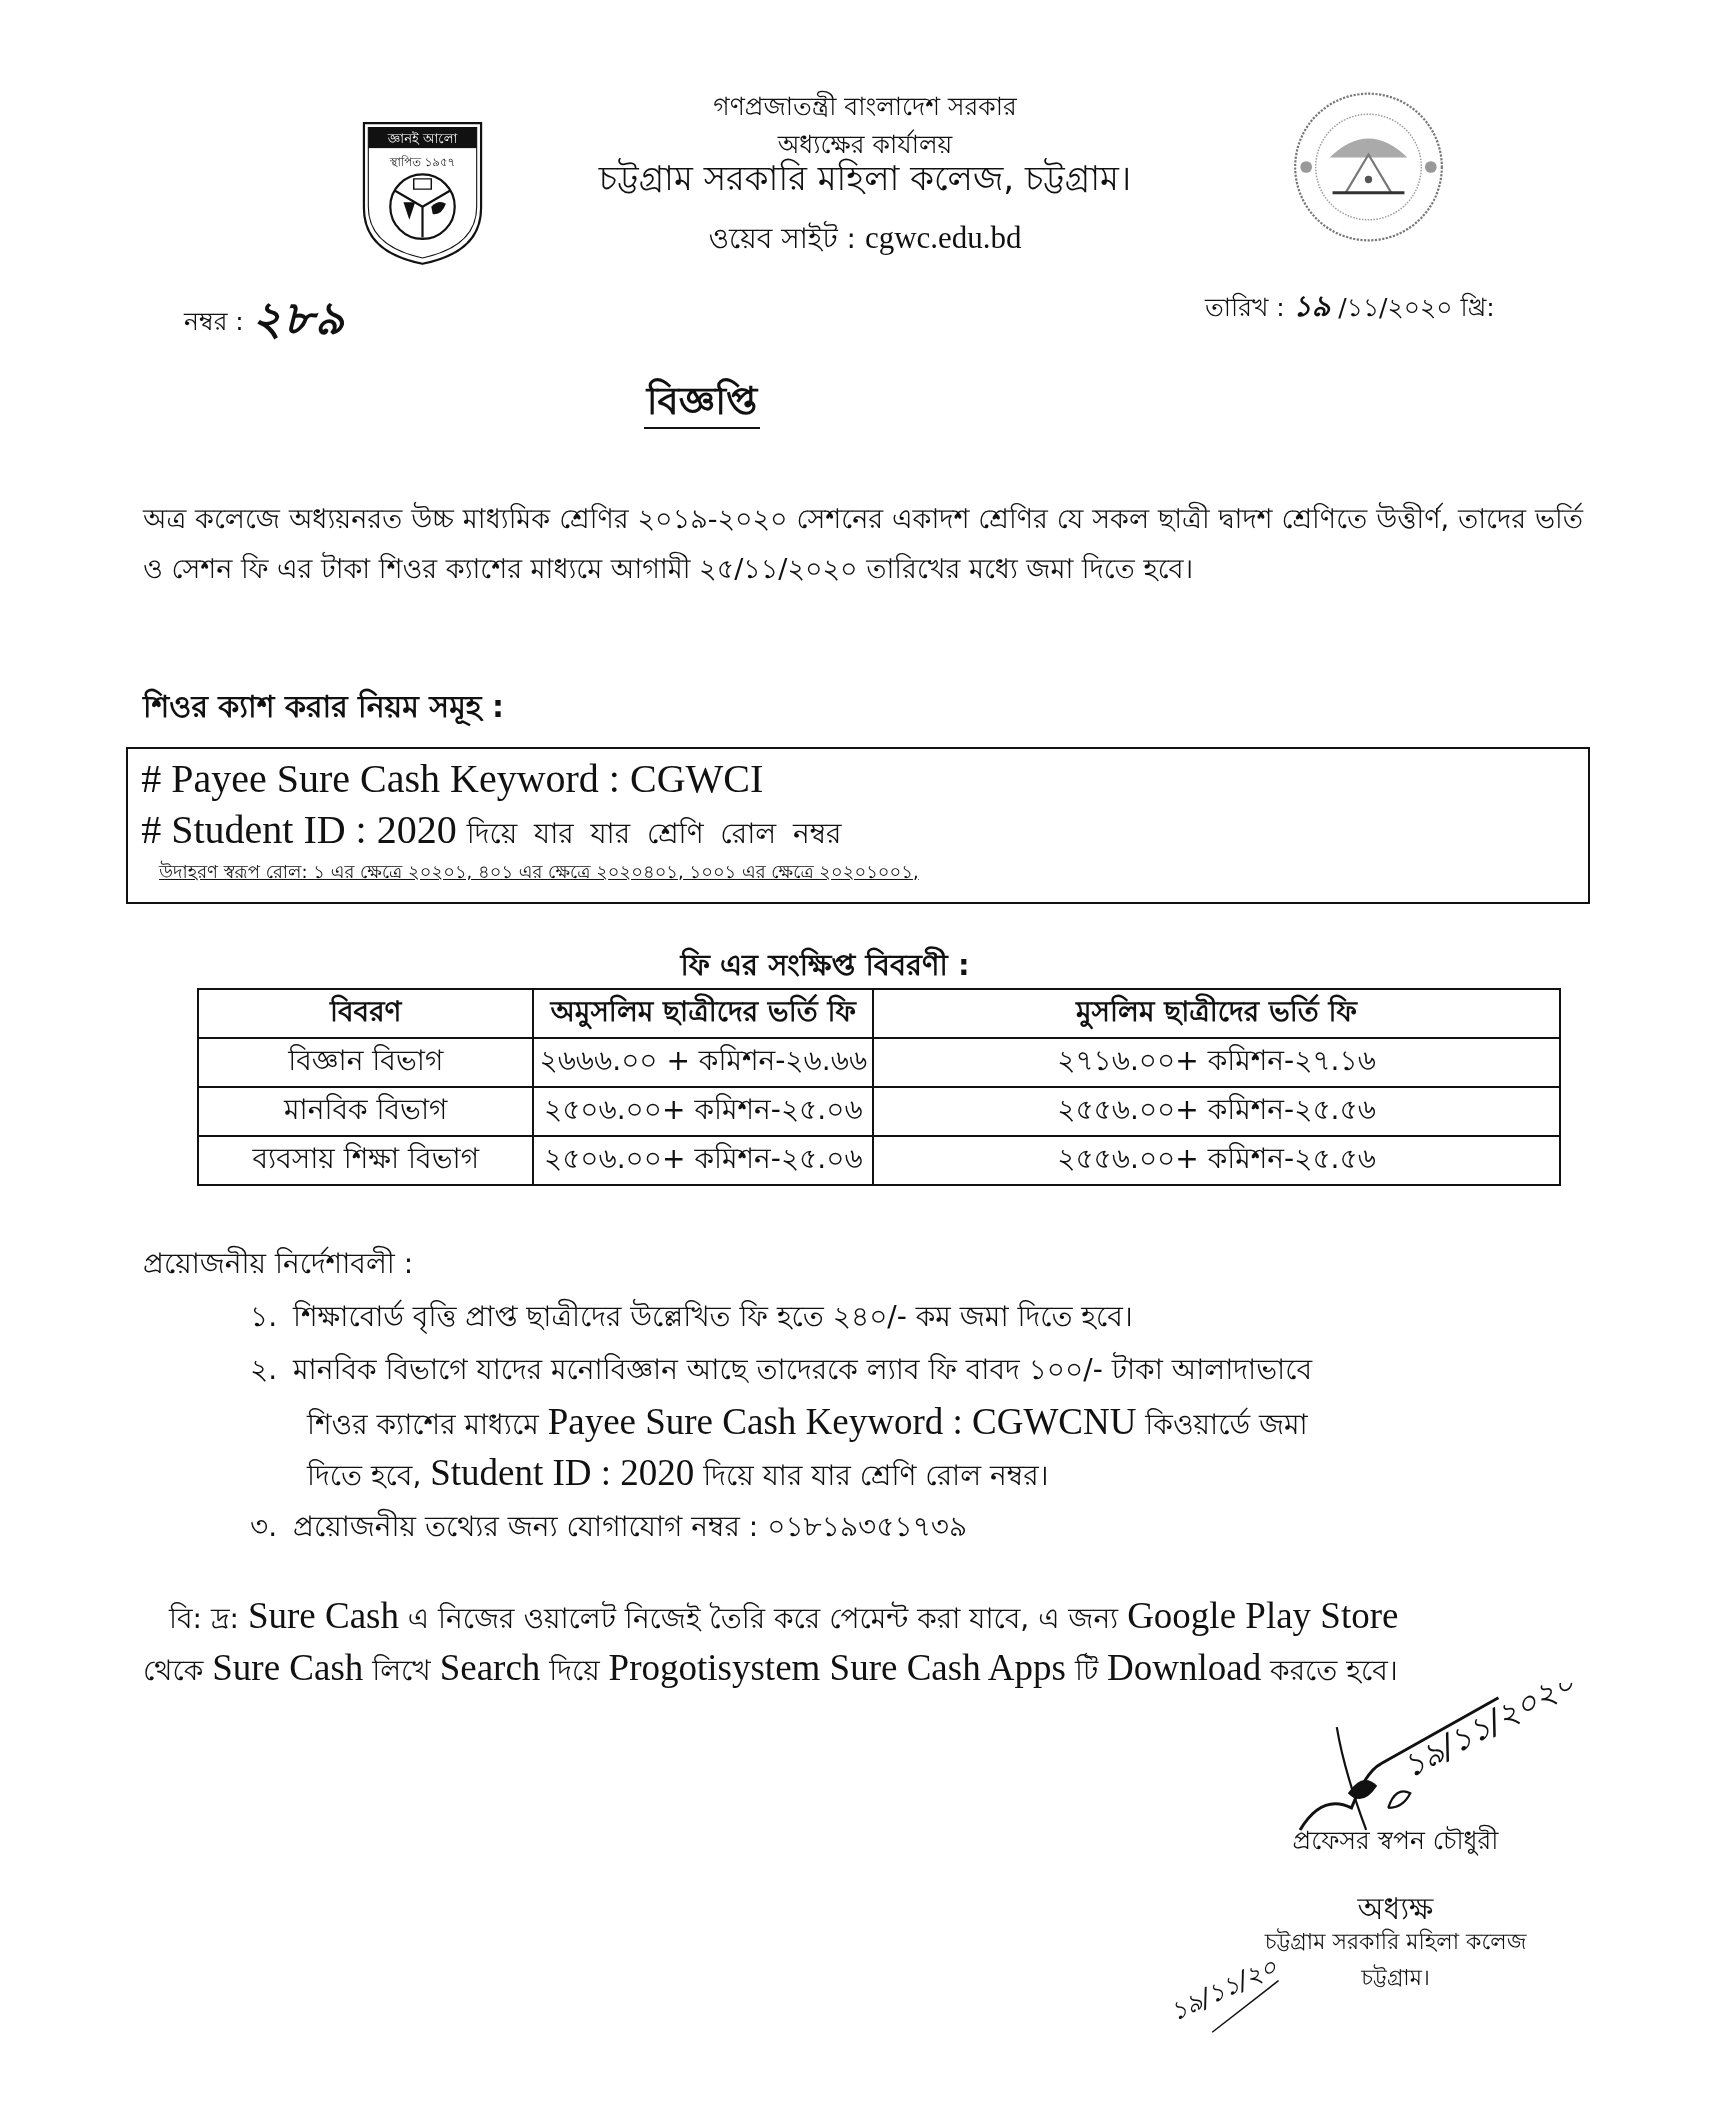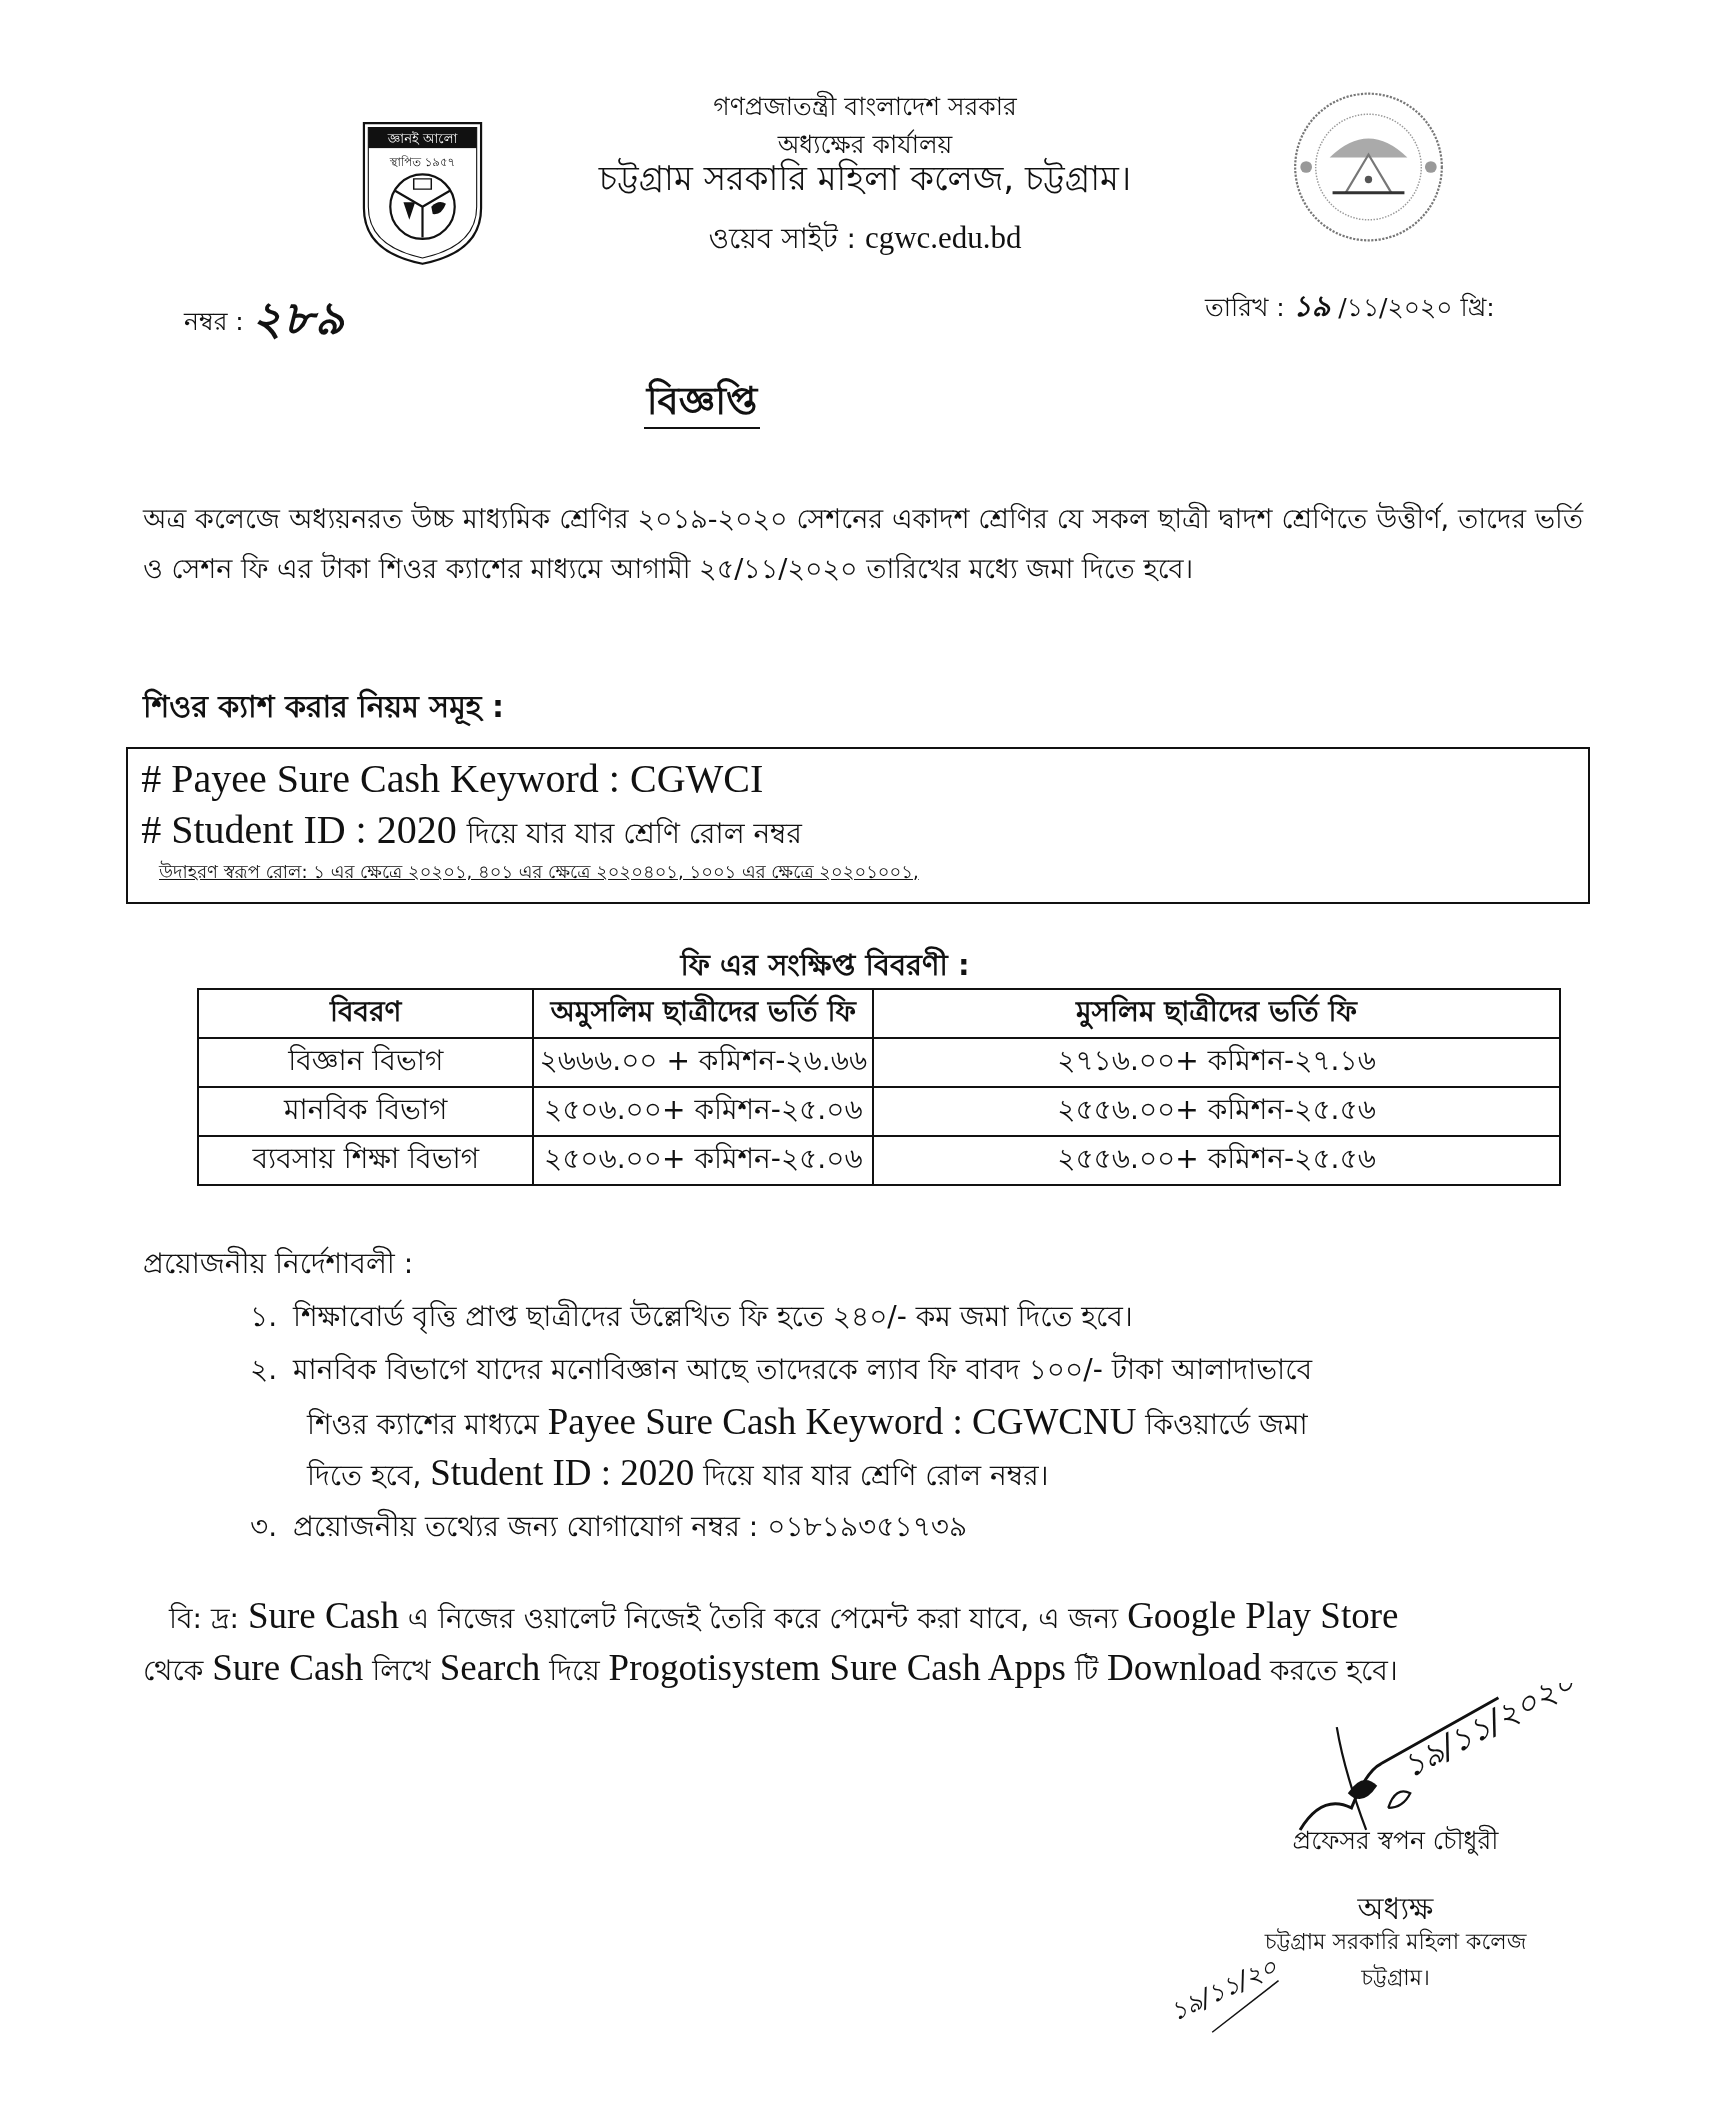--- a/index.html
+++ b/index.html
@@ -38,21 +38,21 @@
   #para { left: 143px; width: 1440px; top: 494px; font-size: 27px; line-height: 50px; text-align: justify; }
 
   
   #rules-h { left: 143px; top: 683px; font-size: 30px; font-weight: bold; }
 
   
   #rules-box { left: 126px; top: 747px; width: 1464px; height: 157px; border: 2.2px solid #111; box-sizing: border-box; }
   .rule-line { position: absolute; left: 13.2px; white-space: nowrap; }
   #rule1 { top: 5.9px; font-size: 40px; }
   #rule2 { top: 57px; font-size: 40px; }
-  #rule2 .bn { font-size: 28px; }
+  #rule2 .bn { font-size: 28px; font-family: Liberation Mono, monospace; }
   #rule3 { top: 109px; left: 31px; font-size: 18px; text-decoration: underline; }
 
   
   #fee-cap { left: 0; width: 1650px; top: 942px; text-align: center; font-size: 29px; font-weight: bold; }
   #fee-table {
     position: absolute; left: 197px; top: 988px; width: 1364px;
     border-collapse: collapse; font-size: 28px; padding-left: 21px;
   }
   #fee-table th, #fee-table td {
     border: 2.2px solid #111; height: 43px; padding: 0; text-align: center; font-weight: normal;

